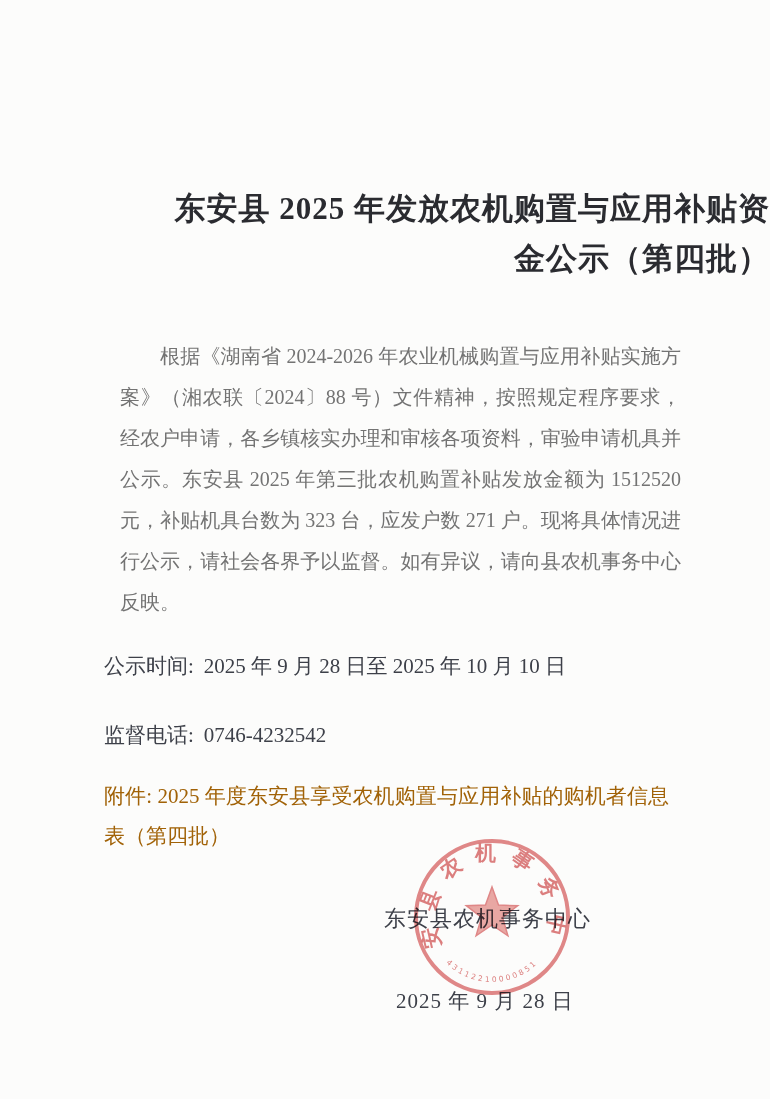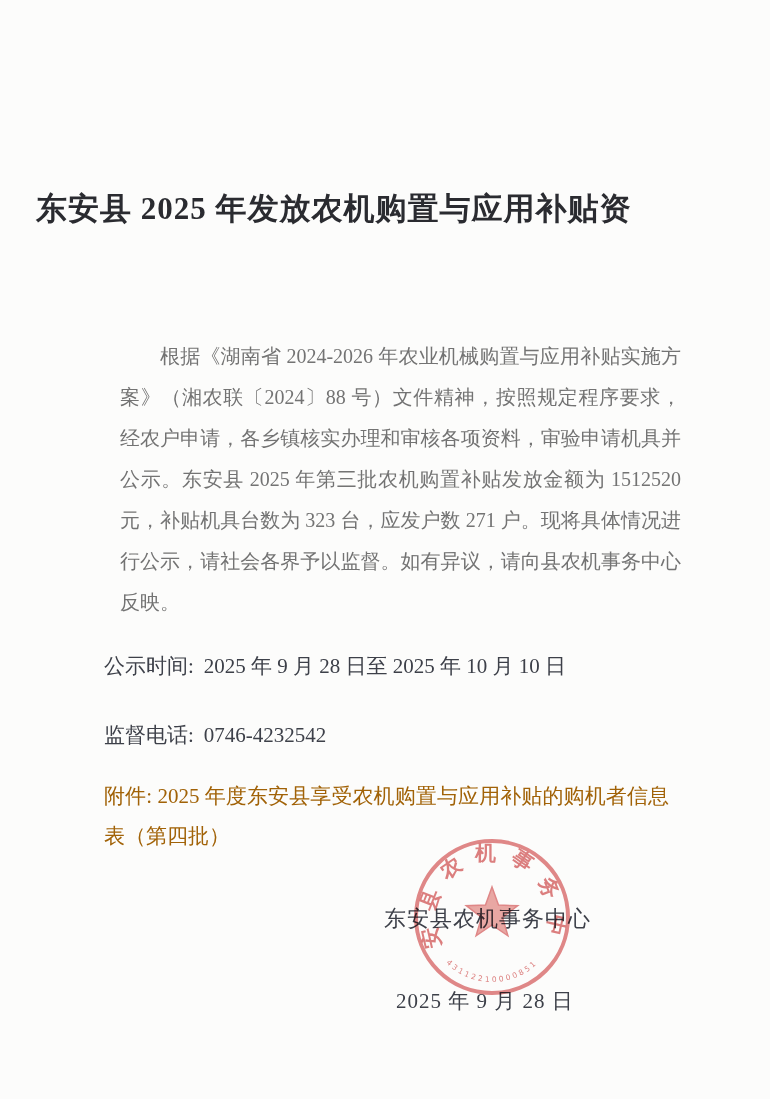--- a/index.html
+++ b/index.html
@@ -14,21 +14,21 @@
     background: #fcfcfb;
     overflow: hidden;
     font-family: "Liberation Serif", "DejaVu Serif", serif;
     color: #3b3e47;
   }
   .title {
     position: absolute;
     top: 184px;
     left: 0;
     right: 0;
-    text-align: left;
+    text-align: right;
     font-size: 31px;
     line-height: 50px;
     font-weight: bold;
     color: #2a2b30;
     letter-spacing: 1px;
     padding-left: 36px;
   }
   .body-para {
     position: absolute;
     top: 320px;
@@ -98,20 +98,21 @@
   .seal .codetxt{ fill: #d96a6a; font-family: "DejaVu Sans", sans-serif;
                   font-size: 7.5px; letter-spacing: 2.5px; }
 </style>
 </head>
 <body>
 
 <div class="page">
 
   <div class="title">
     <div>东安县 2025 年发放农机购置与应用补贴资</div>
+    <div>金公示（第四批）</div>
   </div>
 
   <p class="body-para">根据《湖南省 2024-2026 年农业机械购置与应用补贴实施方案》（湘农联〔2024〕88 号）文件精神，按照规定程序要求，经农户申请，各乡镇核实办理和审核各项资料，审验申请机具并公示。东安县 2025 年第三批农机购置补贴发放金额为 1512520 元，补贴机具台数为 323 台，应发户数 271 户。现将具体情况进行公示，请社会各界予以监督。如有异议，请向县农机事务中心反映。</p>
 
   <div class="info-line info-period">
     <span class="label">公示时间:</span><span>2025 年 9 月 28 日至 2025 年 10 月 10 日</span>
   </div>
 
   <div class="info-line info-phone">
     <span class="label">监督电话:</span><span>0746-4232542</span>

